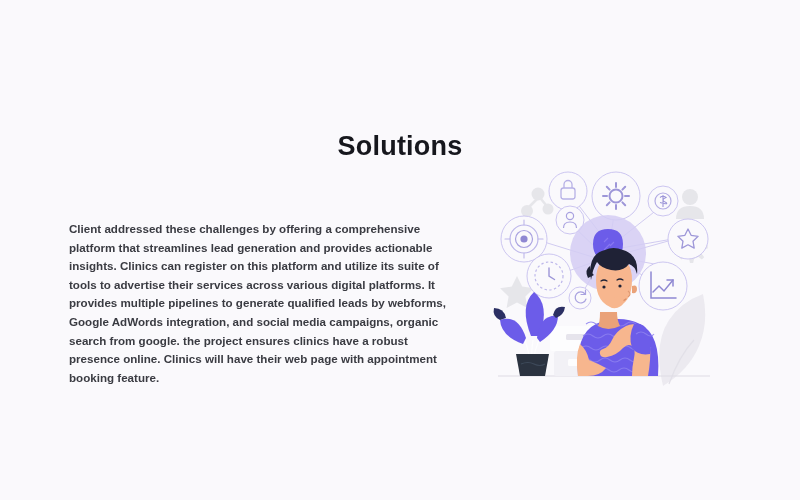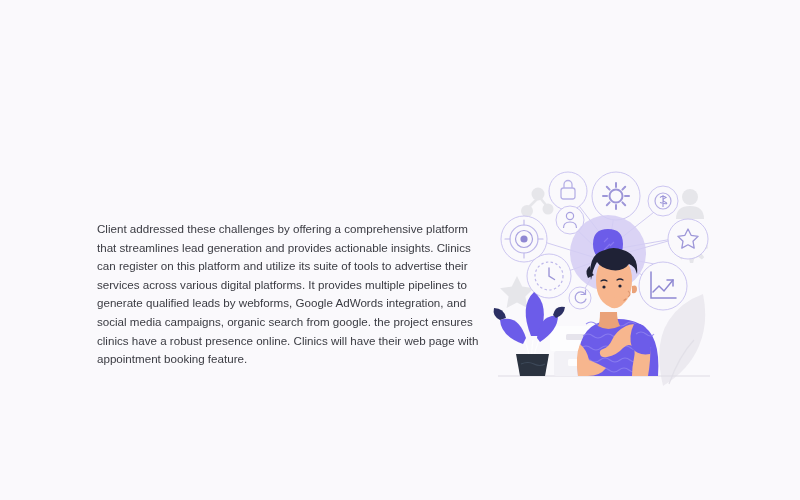--- a/index.html
+++ b/index.html
@@ -32,27 +32,28 @@
     font-size: 27px;
     font-weight: bold;
     color: #16171d;
     letter-spacing: 0.2px;
     line-height: 36px;
   }
 
   
   .body-copy {
     position: absolute;
-    left: 97px;
+    left: 69px;
     top: 220px;
     width: 385px;
     font-size: 11.6px;
     line-height: 18.6px;
     color: #3a3b42;
     text-align: left;
+    font-weight: bold;
   }
   .body-copy p {
     margin: 0;
   }
 
   
   .illustration {
     position: absolute;
     left: 488px;
     top: 158px;
@@ -63,20 +64,21 @@
     display: block;
     width: 100%;
     height: 100%;
   }
 </style>
 </head>
 <body>
 
 <div class="slide">
 
+  <h1 class="page-title">Solutions</h1>
 
   <div class="body-copy">
     <p>Client addressed these challenges by offering a comprehensive platform that streamlines lead generation and provides actionable insights. Clinics can register on this platform  and utilize its suite of tools to advertise their services across various digital platforms. It provides multiple pipelines to generate qualified leads by webforms, Google AdWords integration, and social media campaigns, organic search from google. the project ensures clinics have a robust presence online. Clinics will have their web page with appointment booking feature.</p>
   </div>
 
   <div class="illustration">
     <svg viewBox="0 0 232 230" xmlns="http://www.w3.org/2000/svg" aria-hidden="true">
 
       <g stroke="#c9c3ee" stroke-width="0.9" fill="none" opacity="0.95">
         <path d="M118 83 L82 36"></path>

